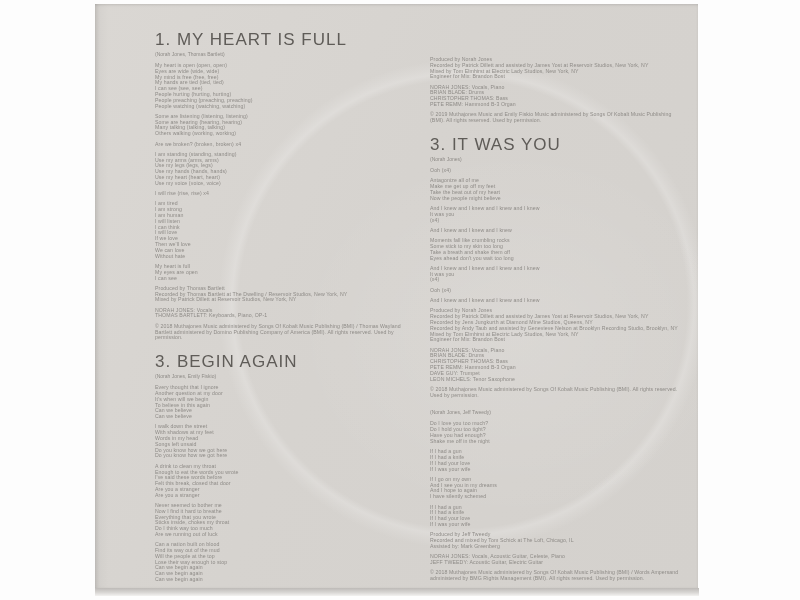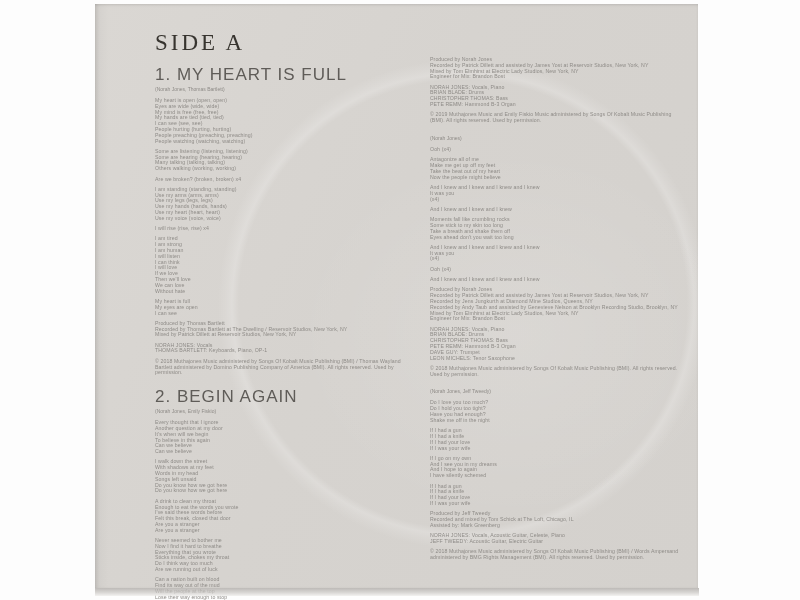--- a/index.html
+++ b/index.html
@@ -56,21 +56,20 @@
   .line{font-size:5.2px;line-height:5.8px;color:var(--body);letter-spacing:.1px;}
   .copyright{max-width:256px;margin:0;}
 </style>
 </head>
 <body>
 
 <div class="photo">
   <div class="sleeve">
     <div class="impression"></div>
     <div class="column column-left">
-      <h1 class="side-title">SIDE A</h1>
       <div>
           <section class="block">
             <h2 class="track-title">1. MY HEART IS FULL</h2>
             <div class="writers">(Norah Jones, Thomas Bartlett)</div>
             <div class="stanza">
               <div class="line">My heart is open (open, open)</div>
               <div class="line">Eyes are wide (wide, wide)</div>
               <div class="line">My mind is free (free, free)</div>
               <div class="line">My hands are tied (tied, tied)</div>
               <div class="line">I can see (see, see)</div>
@@ -120,21 +119,21 @@
               <div class="line">Recorded by Thomas Bartlett at The Dwelling / Reservoir Studios, New York, NY</div>
               <div class="line">Mixed by Patrick Dillett at Reservoir Studios, New York, NY</div>
             </div>
             <div class="stanza">
               <div class="line">NORAH JONES: Vocals</div>
               <div class="line">THOMAS BARTLETT: Keyboards, Piano, OP-1</div>
             </div>
             <p class="line copyright">© 2018 Muthajones Music administered by Songs Of Kobalt Music Publishing (BMI) / Thomas Wayland Bartlett administered by Domino Publishing Company of America (BMI). All rights reserved. Used by permission.</p>
           </section>
           <section class="block">
-            <h2 class="track-title">2. BEGIN AGAIN</h2>
+            <h2 class="track-title">3. BEGIN AGAIN</h2>
             <div class="writers">(Norah Jones, Emily Fiskio)</div>
             <div class="stanza">
               <div class="line">Every thought that I ignore</div>
               <div class="line">Another question at my door</div>
               <div class="line">It's when will we begin</div>
               <div class="line">To believe in this again</div>
               <div class="line">Can we believe</div>
               <div class="line">Can we believe</div>
             </div>
             <div class="stanza">
@@ -184,20 +183,21 @@
             </div>
             <div class="stanza">
               <div class="line">NORAH JONES: Vocals, Piano</div>
               <div class="line">BRIAN BLADE: Drums</div>
               <div class="line">CHRISTOPHER THOMAS: Bass</div>
               <div class="line">PETE REMM: Hammond B-3 Organ</div>
             </div>
             <p class="line copyright">© 2019 Muthajones Music and Emily Fiskio Music administered by Songs Of Kobalt Music Publishing (BMI). All rights reserved. Used by permission.</p>
           </section>
           <section class="block">
+            <h2 class="track-title">3. IT WAS YOU</h2>
             <div class="writers">(Norah Jones)</div>
             <div class="stanza">
               <div class="line">Ooh (x4)</div>
             </div>
             <div class="stanza">
               <div class="line">Antagonize all of me</div>
               <div class="line">Make me get up off my feet</div>
               <div class="line">Take the beat out of my heart</div>
               <div class="line">Now the people might believe</div>
             </div>

